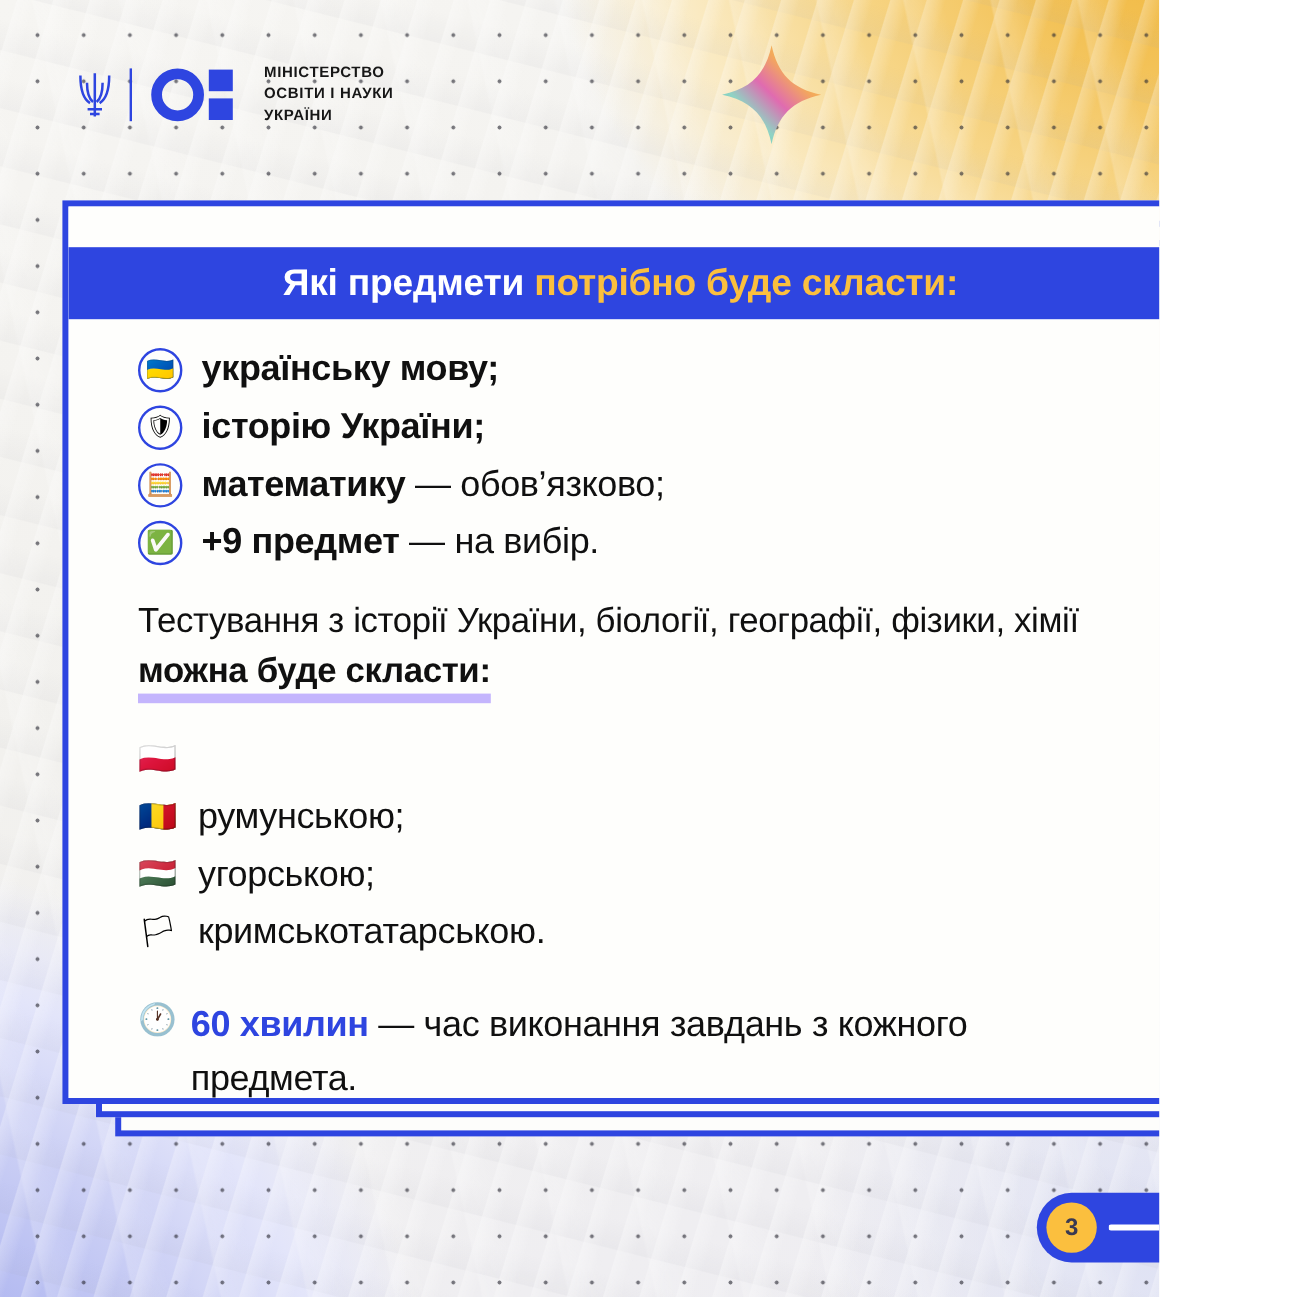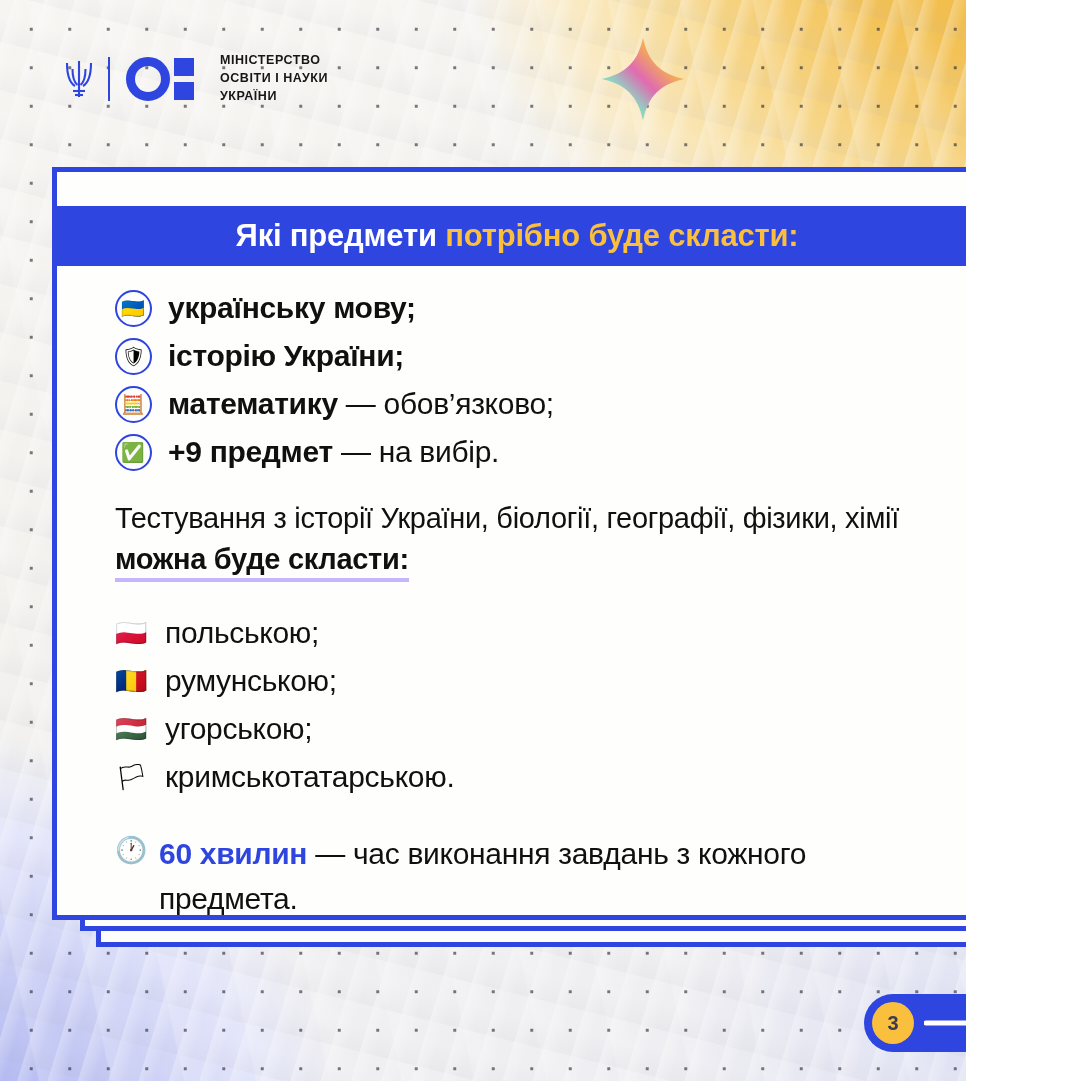--- a/index.html
+++ b/index.html
@@ -167,21 +167,21 @@
   .para {
     margin-top: 22px;
     font-size: 29px;
     line-height: 1.42;
     color: #101010;
     letter-spacing: -.3px;
     max-width: 860px;
   }
   .para .u-bold {
     font-weight: 700;
-    border-bottom: 4px solid #c4b5fd;
+    border-bottom: 8px solid #c4b5fd;
     padding-bottom: 3px;
   }
 
   
   .lang-list { margin: 28px 0 0 0; padding: 0; list-style: none; }
   .lang-item {
     display: flex;
     align-items: center;
     gap: 14px;
     height: 48px;
@@ -327,21 +327,20 @@
           <span class="em-ring">✅</span>
           <span class="subject-text"><b>+9 предмет</b><span> — на вибір.</span></span>
         </li>
       </ul>
 
       <p class="para"><span>Тестування з історії України, біології, географії, фізики, хімії </span><span class="u-bold">можна буде скласти:</span></p>
 
       <ul class="lang-list">
         <li class="lang-item">
           <span class="flag">🇵🇱</span>
-          <span class="lang-text">польською;</span>
         </li>
         <li class="lang-item">
           <span class="flag">🇷🇴</span>
           <span class="lang-text">румунською;</span>
         </li>
         <li class="lang-item">
           <span class="flag">🇭🇺</span>
           <span class="lang-text">угорською;</span>
         </li>
         <li class="lang-item">

